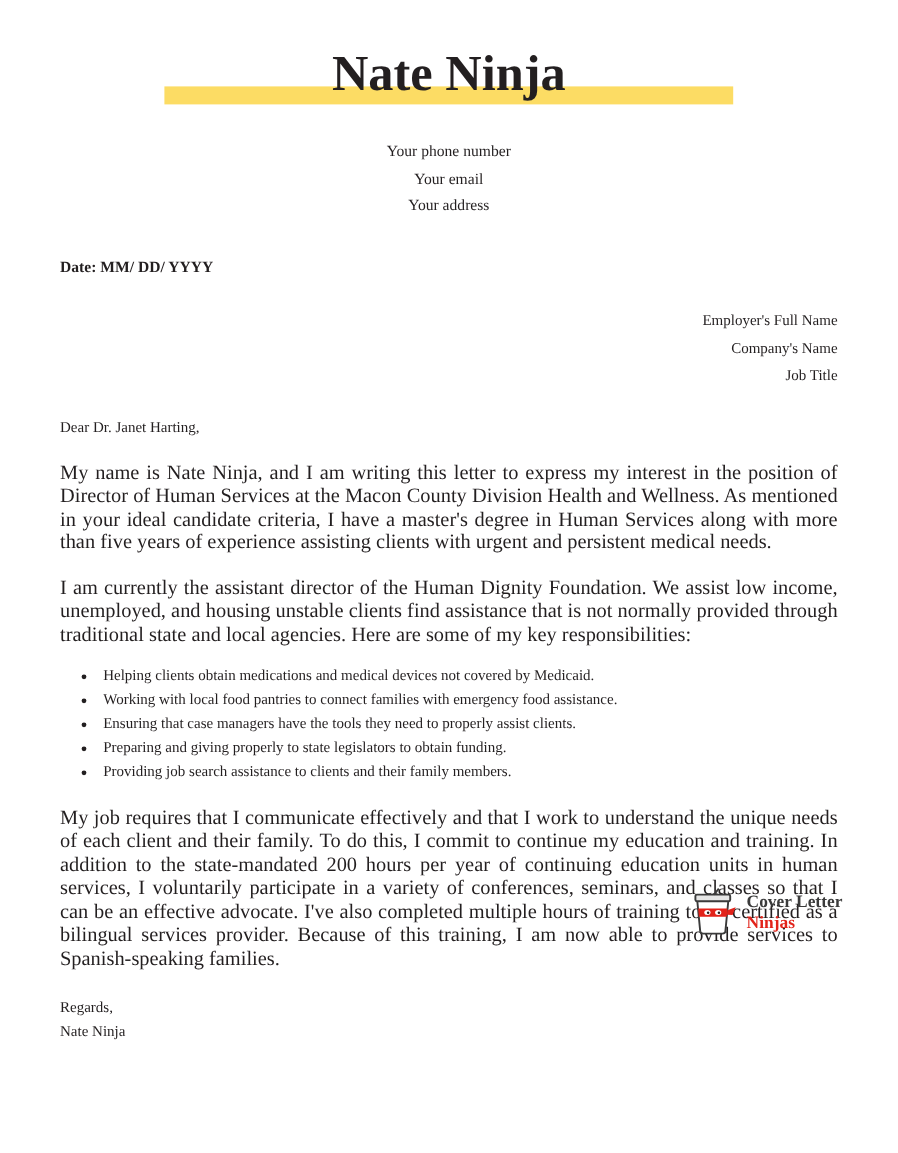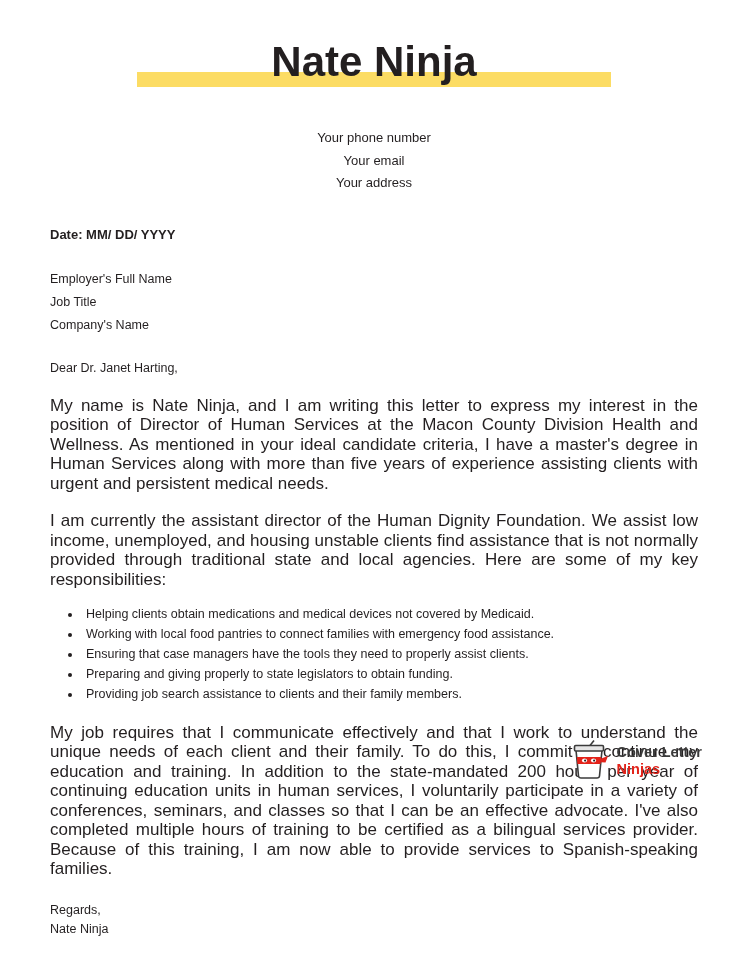--- a/index.html
+++ b/index.html
@@ -13,20 +13,21 @@
     font-family: "Liberation Sans", sans-serif;
     color: #231f20;
     overflow: hidden;
   }
   .page {
     position: relative;
     width: 748px;
     height: 816px;
     box-sizing: border-box;
     padding: 0 50px;
+    font-family: Liberation Serif, serif;
   }
 
   
   .header {
     padding-top: 40px;
     text-align: center;
   }
   .name {
     font-size: 42px;
     font-weight: bold;
@@ -40,21 +41,21 @@
   .name-underline {
     width: 474px;
     height: 15px;
     background: #fcdc64;
     margin: -12px auto 0 auto;
     position: relative;
     z-index: 1;
   }
 
   .contact {
-    margin-top: 40px;
+    margin-top: 28px;
     text-align: center;
     font-size: 13px;
     line-height: 22.5px;
     color: #231f20;
   }
   .contact div { }
 
   
   .content {
     margin-top: 30px;
@@ -63,20 +64,21 @@
     color: #231f20;
   }
   .date {
     font-weight: bold;
     font-size: 13px;
     margin-bottom: 24px;
   }
   .recipient div {
     line-height: 23px;
     font-size: 12.5px;
+    text-align: right;
   }
   .salutation {
     margin-top: 22px;
     font-size: 12.5px;
   }
   p.para {
     margin: 18px 0 0 0;
     text-align: justify;
     font-size: 17px;
     line-height: 19.5px;
@@ -146,22 +148,22 @@
     <div>Your email</div>
     <div>Your address</div>
   </div>
 
   <div class="content">
 
     <div class="date">Date: MM/ DD/ YYYY</div>
 
     <div class="recipient">
       <div>Employer's Full Name</div>
+      <div>Company's Name</div>
       <div>Job Title</div>
-      <div>Company's Name</div>
     </div>
 
     <div class="salutation">Dear Dr. Janet Harting,</div>
 
     <p class="para">My name is Nate Ninja, and I am writing this letter to express my interest in the position of Director of Human Services at the Macon County Division Health and Wellness. As mentioned in your ideal candidate criteria, I have a master's degree in Human Services along with more than five years of experience assisting clients with urgent and persistent medical needs.</p>
 
     <p class="para">I am currently the assistant director of the Human Dignity Foundation. We assist low income, unemployed, and housing unstable clients find assistance that is not normally provided through traditional state and local agencies. Here are some of my key responsibilities:</p>
 
     <ul class="bullets">
       <li>Helping clients obtain medications and medical devices not covered by Medicaid.</li>

